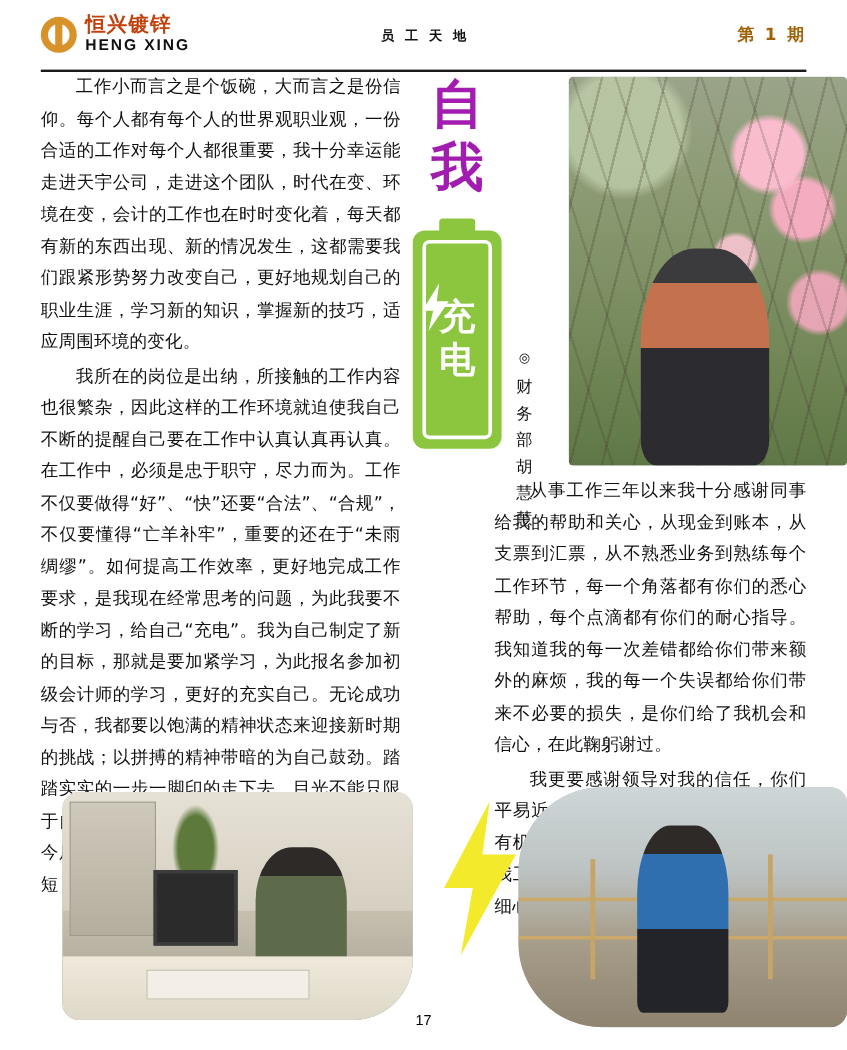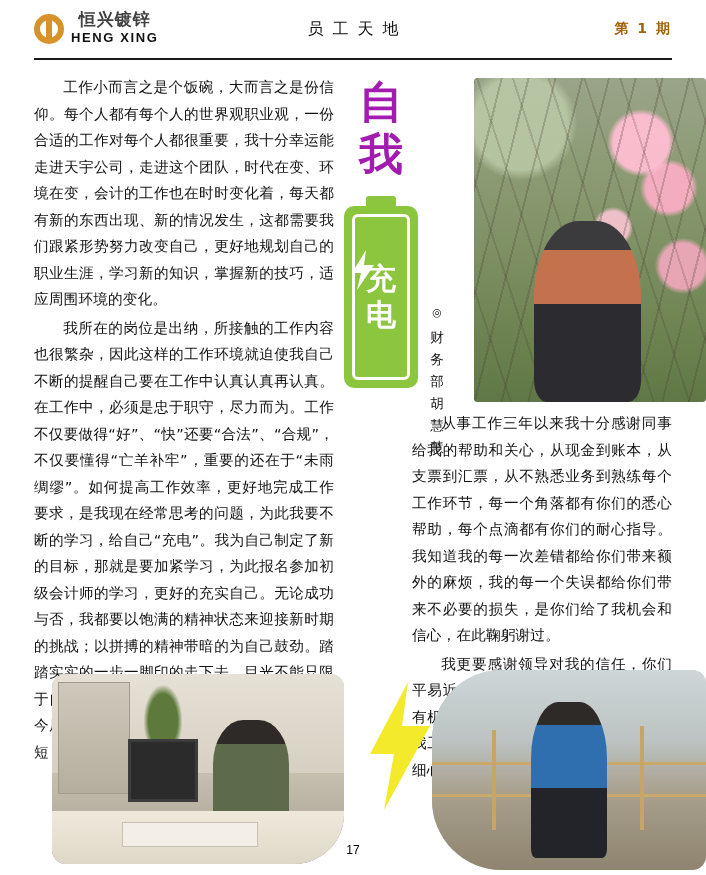--- a/index.html
+++ b/index.html
@@ -59,59 +59,57 @@
     position: absolute;
     left: 12px;
     top: 3px;
     width: 6px;
     height: 24px;
     background: #d7922a;
     z-index: 2;
     border-radius: 3px;
   }
   .logo-text-cn {
-    font-family: Liberation Mono, monospace;
+    font-family: Liberation Serif, serif;
     font-size: 17px;
     font-weight: bold;
     letter-spacing: 1px;
-    color: #404040;
+    color: #c2410c;
     line-height: 1.05;
-    text-align: center;
   }
   .logo-text-en {
     font-family: "Liberation Sans", sans-serif;
     font-size: 13px;
     font-weight: bold;
     letter-spacing: 1.6px;
     color: #111;
     line-height: 1.2;
   }
   .header-title {
     position: absolute;
     left: 50%;
     transform: translateX(-50%);
-    font-size: 16px;
-    font-weight: normal;
+    font-size: 11px;
+    font-weight: bold;
     letter-spacing: 9px;
     color: #111;
     text-indent: 9px;
   }
   .header-issue {
     position: absolute;
     right: 0;
     font-size: 14px;
     font-weight: bold;
     letter-spacing: 2px;
     color: #a16207;
   }
 
   
   .content {
     position: relative;
-    margin-top: 14px;
     height: 760px;
   }
 
   .col-left {
     position: absolute;
     left: 0;
     top: 0;
     width: 300px;
   }
   .col-right {

